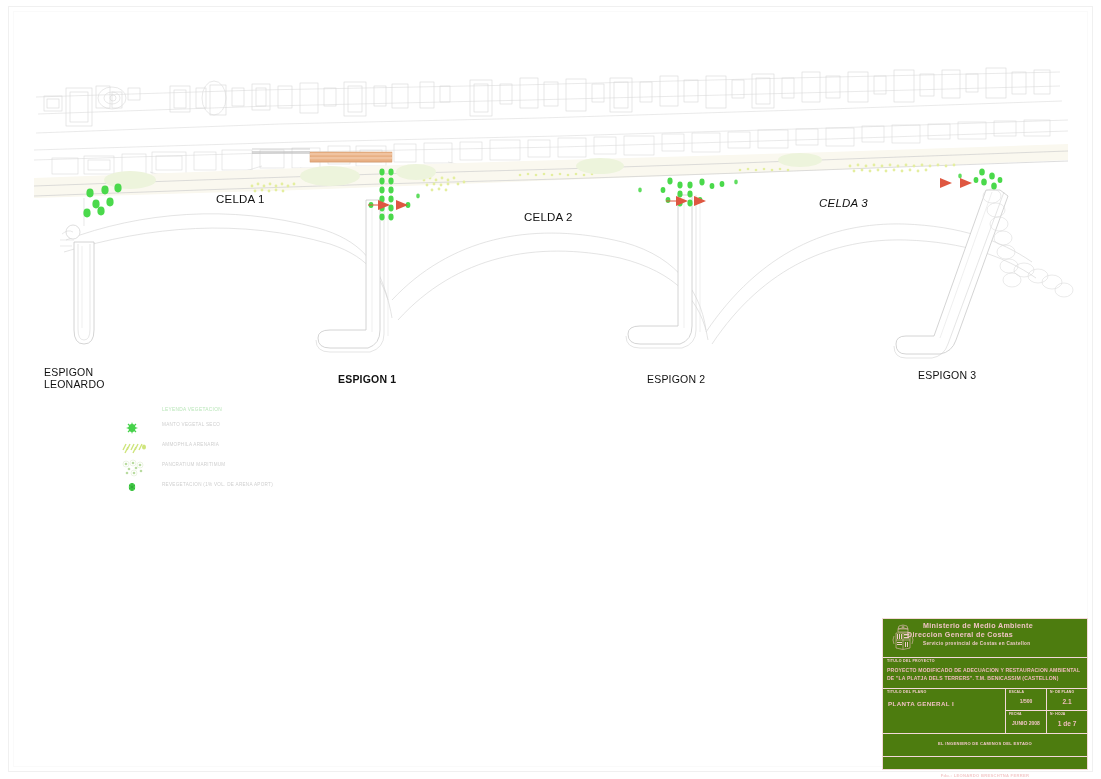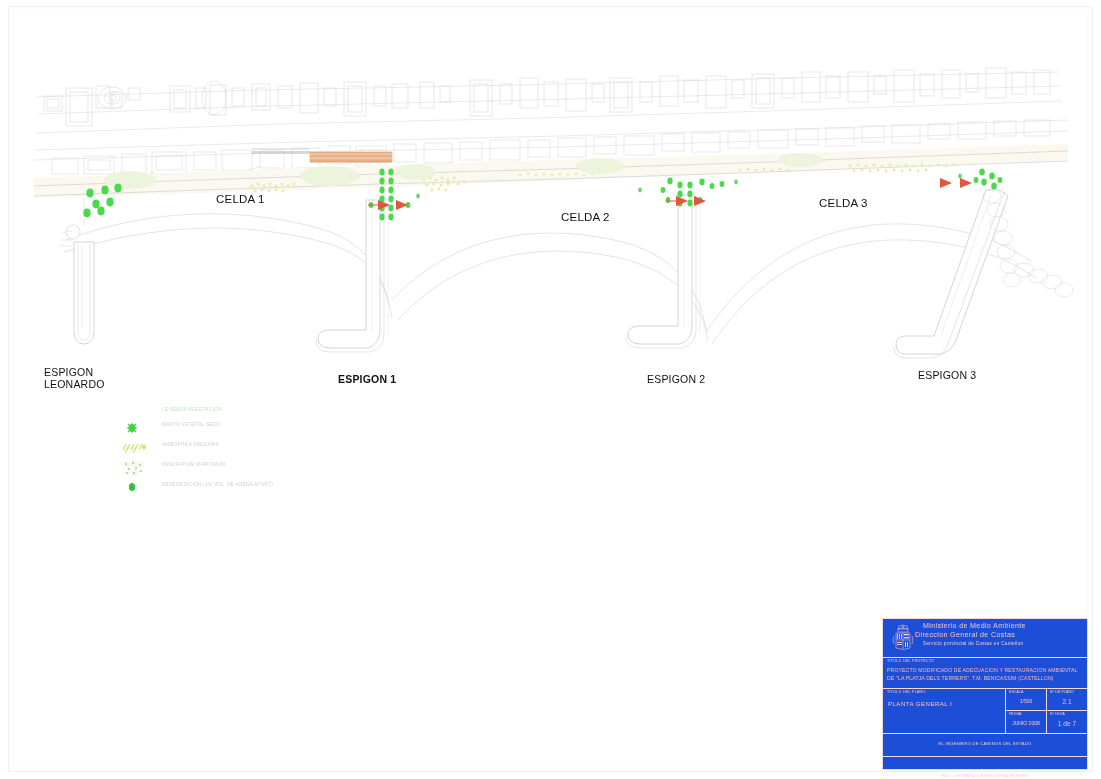--- a/index.html
+++ b/index.html
@@ -18,25 +18,25 @@
   
   #legend{position:absolute;left:110px;top:405px;width:220px;height:100px;}
   .leg-row{position:relative;height:20px;}
   .leg-sym{position:absolute;left:8px;top:0;width:34px;height:18px;}
   .leg-txt{position:absolute;left:52px;top:3px;font-size:4.6px;color:#cfcfcf;
            letter-spacing:.3px;white-space:nowrap;}
   .leg-title{position:absolute;left:52px;top:2px;font-size:4.8px;color:#b9e6b9;
            letter-spacing:.3px;white-space:nowrap;}
   
   #titleblock{position:absolute;left:882px;top:618px;width:206px;height:152px;
-        border:1px solid #f3d9d9;box-sizing:border-box;background:#1d4ed8;}
+        border:1px solid #f3d9d9;box-sizing:border-box;background:#4d7c0f;font-weight:bold;}
   #tb-head{position:relative;height:38px;border-bottom:1px solid #f3d9d9;}
   #coat{position:absolute;left:7px;top:5px;width:26px;height:28px;}
   .min1{position:absolute;left:40px;top:3px;font-size:7.1px;color:#f0c4c4;white-space:nowrap;letter-spacing:.35px;}
-  .min2{position:absolute;left:32px;top:12px;font-size:7.1px;color:#f0c4c4;white-space:nowrap;letter-spacing:.35px;text-align:right;}
+  .min2{position:absolute;left:24px;top:12px;font-size:7.1px;color:#f0c4c4;white-space:nowrap;letter-spacing:.35px;text-align:right;}
   .min3{position:absolute;left:40px;top:22px;font-size:4.6px;color:#f2cccc;white-space:nowrap;letter-spacing:.35px;}
   #tb-proj{position:relative;height:30px;border-bottom:1px solid #f3d9d9;}
   .tiny-cap{position:absolute;left:4px;top:1px;font-size:3.6px;color:#f5cdcd;letter-spacing:.3px;white-space:nowrap;}
   .proj1{position:absolute;left:4px;top:9px;font-size:5.1px;color:#f0bcbc;white-space:nowrap;letter-spacing:.15px;}
   .proj2{position:absolute;left:4px;top:17px;font-size:5.1px;color:#f0bcbc;white-space:nowrap;letter-spacing:.15px;}
   #tb-mid{position:relative;height:44px;border-bottom:1px solid #f3d9d9;display:flex;}
   #tb-planta{position:relative;width:122px;border-right:1px solid #f3d9d9;}
   .planta-txt{position:absolute;left:5px;top:11px;font-size:6.2px;color:#efc0c0;letter-spacing:.4px;white-space:nowrap;}
   #tb-right{flex:1;display:flex;flex-direction:column;}
   .tb-cellrow{display:flex;flex:1;}
@@ -398,22 +398,22 @@
       <polygon points="676,196 688,201 676,206"></polygon>
       <polygon points="706,201 694,196 694,206"></polygon>
       <polygon points="940,178 952,183 940,188"></polygon>
       <polygon points="972,183 960,178 960,188"></polygon>
       <line x1="368" y1="205" x2="380" y2="205" stroke="#df5741" stroke-width="1"></line>
       <line x1="666" y1="201" x2="678" y2="201" stroke="#df5741" stroke-width="1"></line>
     </g>
   </svg>
 
   <div class="lbl celda" style="left:216px;top:193px;">CELDA 1</div>
-  <div class="lbl celda" style="left:561px;top:211px;text-align:center;">CELDA 2</div>
-  <div class="lbl celda" style="left:819px;top:197px;">CELDA 3</div>
+  <div class="lbl celda" style="left:524px;top:211px;text-align:center;">CELDA 2</div>
+  <div class="lbl celda" style="left:819px;top:197px;font-style:italic;">CELDA 3</div>
 
   <div class="lbl espig" style="left:44px;top:366px;">ESPIGON</div>
   <div class="lbl espig" style="left:44px;top:378px;">LEONARDO</div>
   <div class="lbl espig" style="left:338px;top:373px;font-weight:bold;">ESPIGON 1</div>
   <div class="lbl espig" style="left:647px;top:373px;">ESPIGON 2</div>
   <div class="lbl espig" style="left:918px;top:369px;">ESPIGON 3</div>
 
   <div id="legend">
 
     <div class="leg-row" style="height:14px;">

